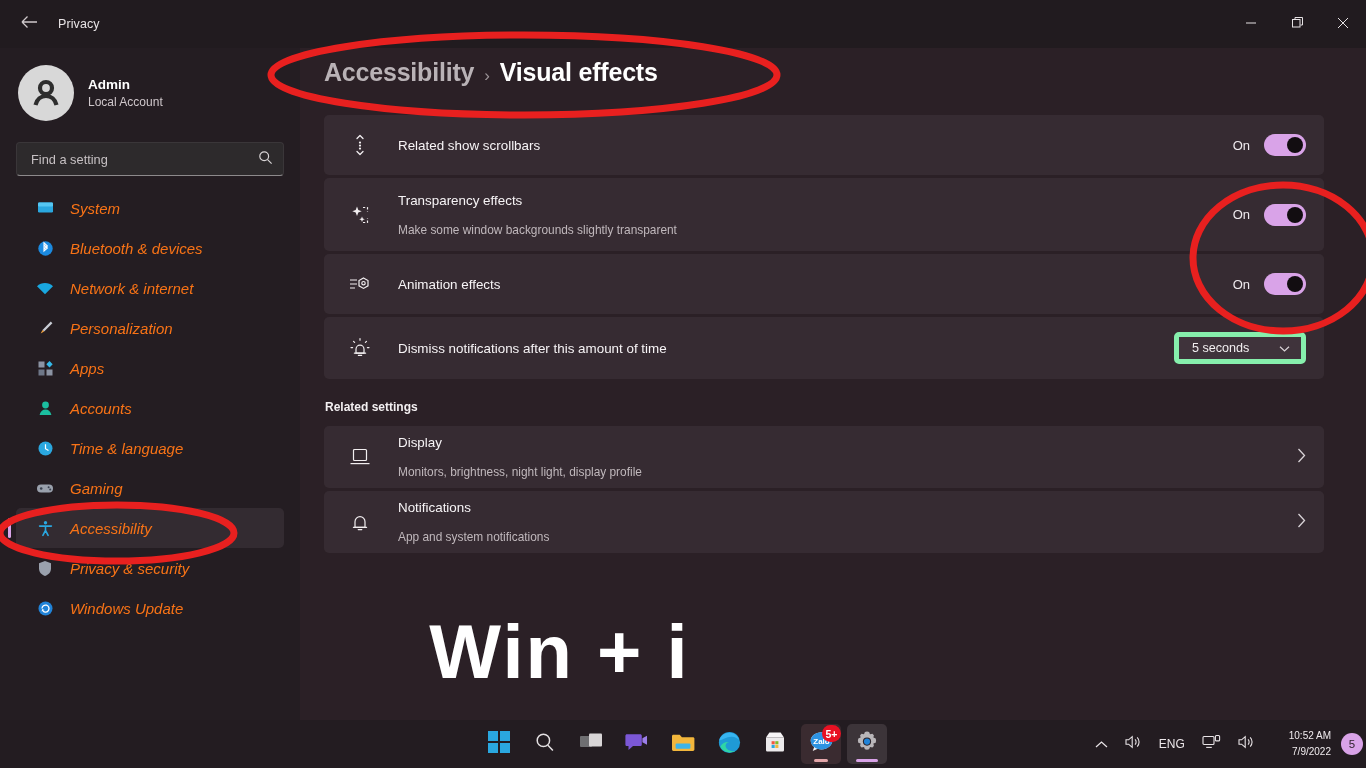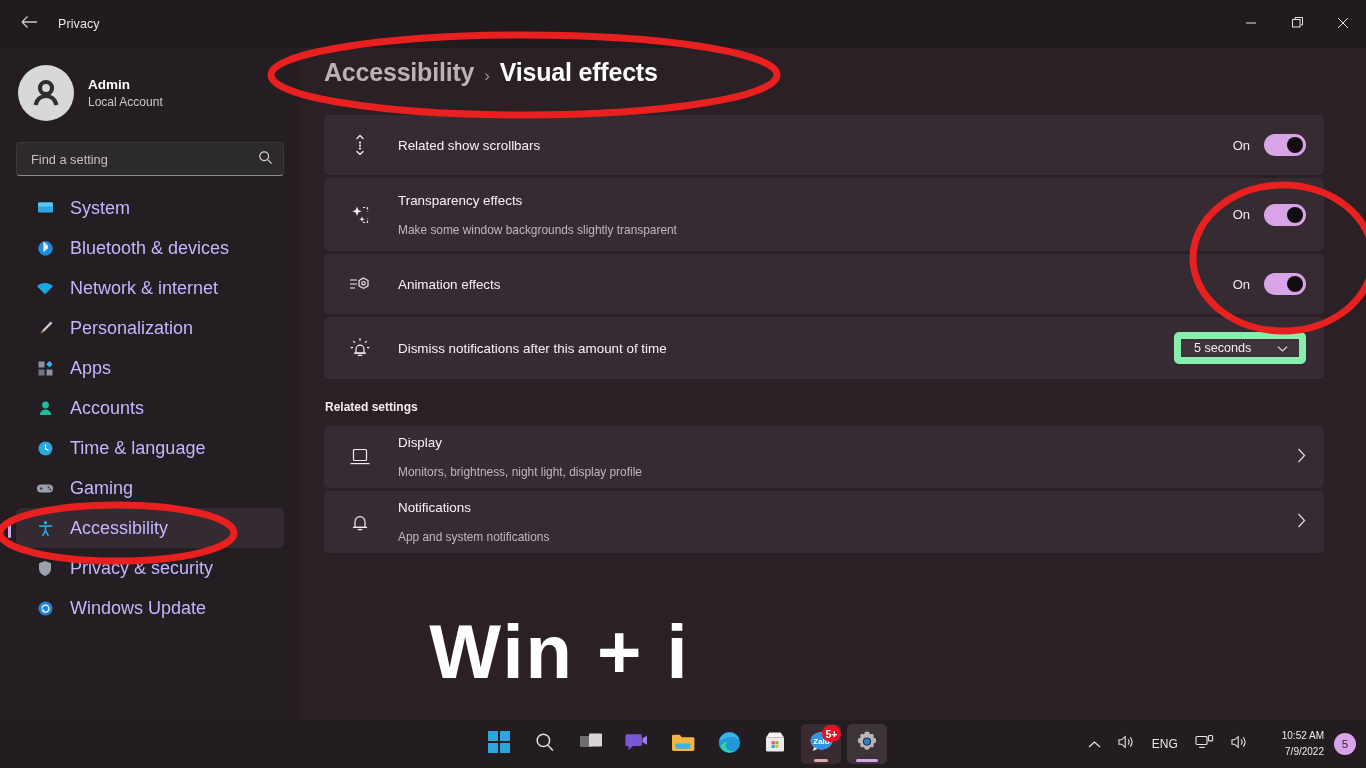--- a/index.html
+++ b/index.html
@@ -80,21 +80,21 @@
     position: relative;
     display: flex; align-items: center; gap: 16px;
     height: 40px; margin: 0 16px 0 16px; padding-left: 20px;
     border-radius: 5px; cursor: pointer;
   }
   .navitem.active { background: #332b31; }
   .navitem.active::before {
     content: ""; position: absolute; left: -8px; top: 10px;
     width: 3px; height: 20px; border-radius: 2px; background: #d9a3e8;
   }
-  .navitem .nlabel { font-size: 18px; color: #c4b5fd; }
+  .navitem .nlabel { font-size: 15px; color: #f97316; font-style: italic; }
   .nav-ico { width: 18px; height: 18px; flex: 0 0 18px; display: flex; align-items: center; justify-content: center; }
 
   
   .content {
     position: absolute; left: 300px; top: 48px;
     width: 1066px; height: 672px;
     overflow: hidden;
   }
   .breadcrumb {
     position: absolute; left: 24px; top: 10px;
@@ -129,21 +129,21 @@
     background: #d9a3e8; position: relative; cursor: pointer; flex: 0 0 42px;
   }
   .toggle .knob {
     position: absolute; right: 3px; top: 3px;
     width: 16px; height: 16px; border-radius: 50%;
     background: #120d11;
   }
 
   .dropdown {
     width: 132px; height: 32px; border-radius: 5px;
-    background: #3f333b; border: 7px solid #86efac;
+    background: #3f333b; border: 5px solid #86efac;
     display: flex; align-items: center; justify-content: space-between;
     padding: 0 11px 0 13px; cursor: pointer;
   }
   .dropdown .dval { font-size: 12.6px; color: #f2eef0; }
   .dropdown svg { stroke: #d8d2d6; }
 
   .section-title {
     font-size: 12px; font-weight: bold; color: #f3eff1;
     margin: 21px 0 12px 1px;
   }
@@ -181,21 +181,21 @@
   .tb-ind.wide { width: 22px; }
   .badge {
     position: absolute; top: 1px; right: 0px;
     min-width: 19px; height: 17px; padding: 0 3px;
     background: #e81123; border-radius: 9px;
     font-size: 10.5px; font-weight: bold; color: #fff;
     display: flex; align-items: center; justify-content: center;
   }
   .tray {
     position: absolute; right: 0; top: 0; height: 48px;
-    display: flex; align-items: center; gap: 0px; padding-right: 10px;
+    display: flex; align-items: center; gap: 0px; padding-right: 3px;
   }
   .tray-btn {
     height: 40px; display: flex; align-items: center; justify-content: center;
     padding: 0 8px; border-radius: 4px; cursor: pointer;
   }
   .tray-btn svg { stroke: #e9e4e7; fill: none; }
   .tray-lang { font-size: 12px; color: #ece7ea; padding: 0 9px; }
   .clock {
     text-align: right; font-size: 10px; color: #f0ebee; line-height: 16px;
     padding: 0 8px 0 6px; cursor: pointer; margin-left: 20px;

